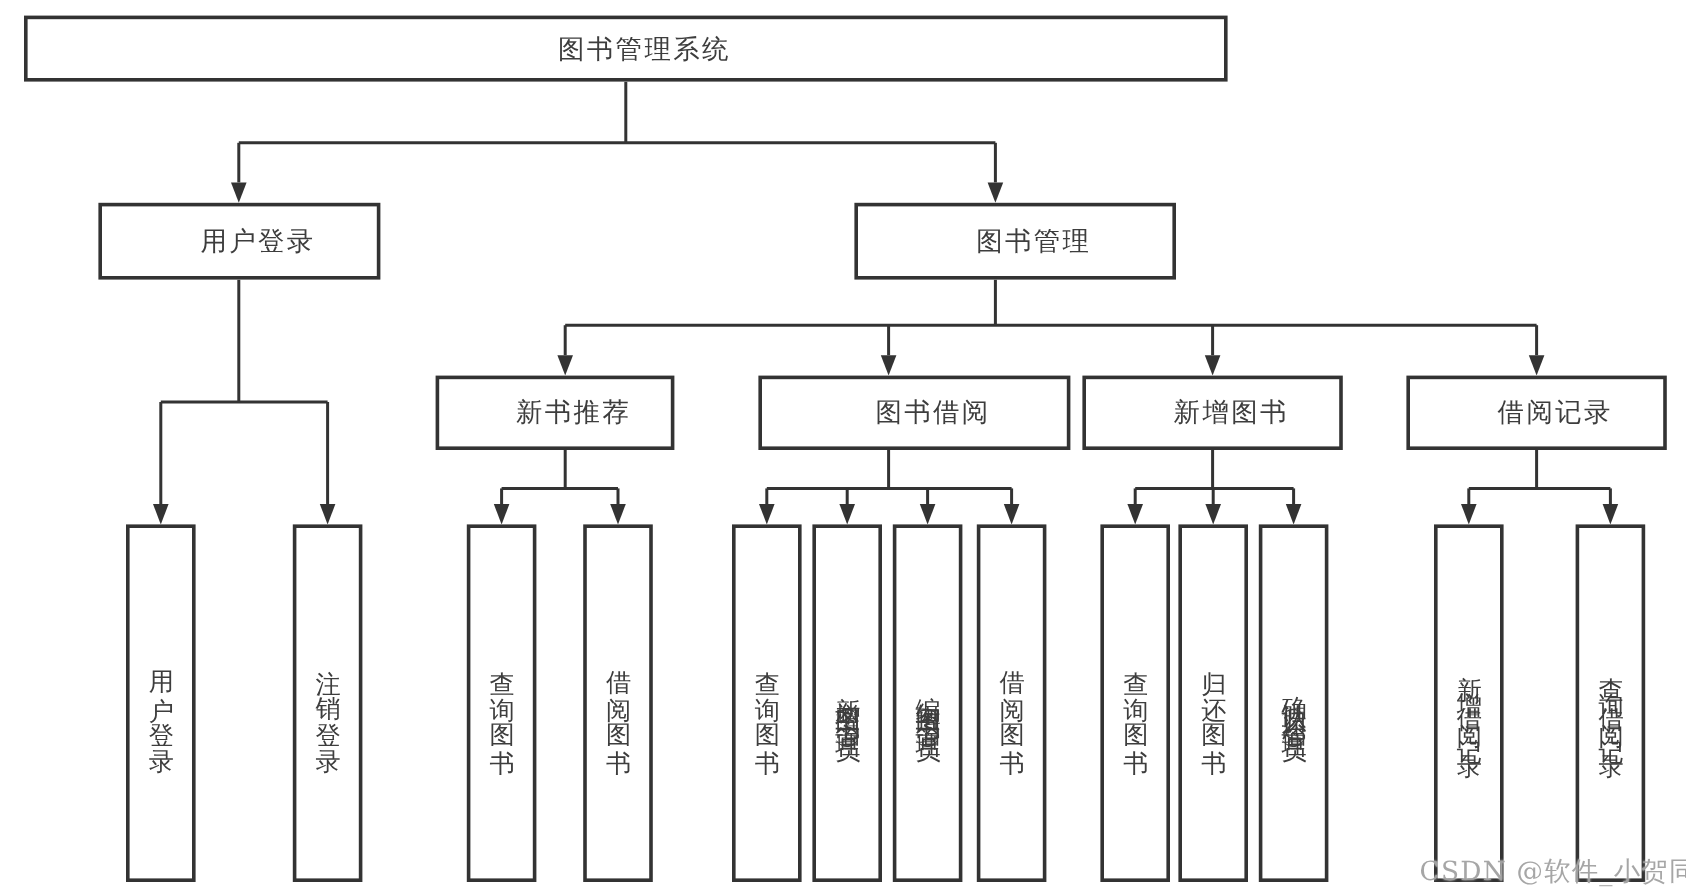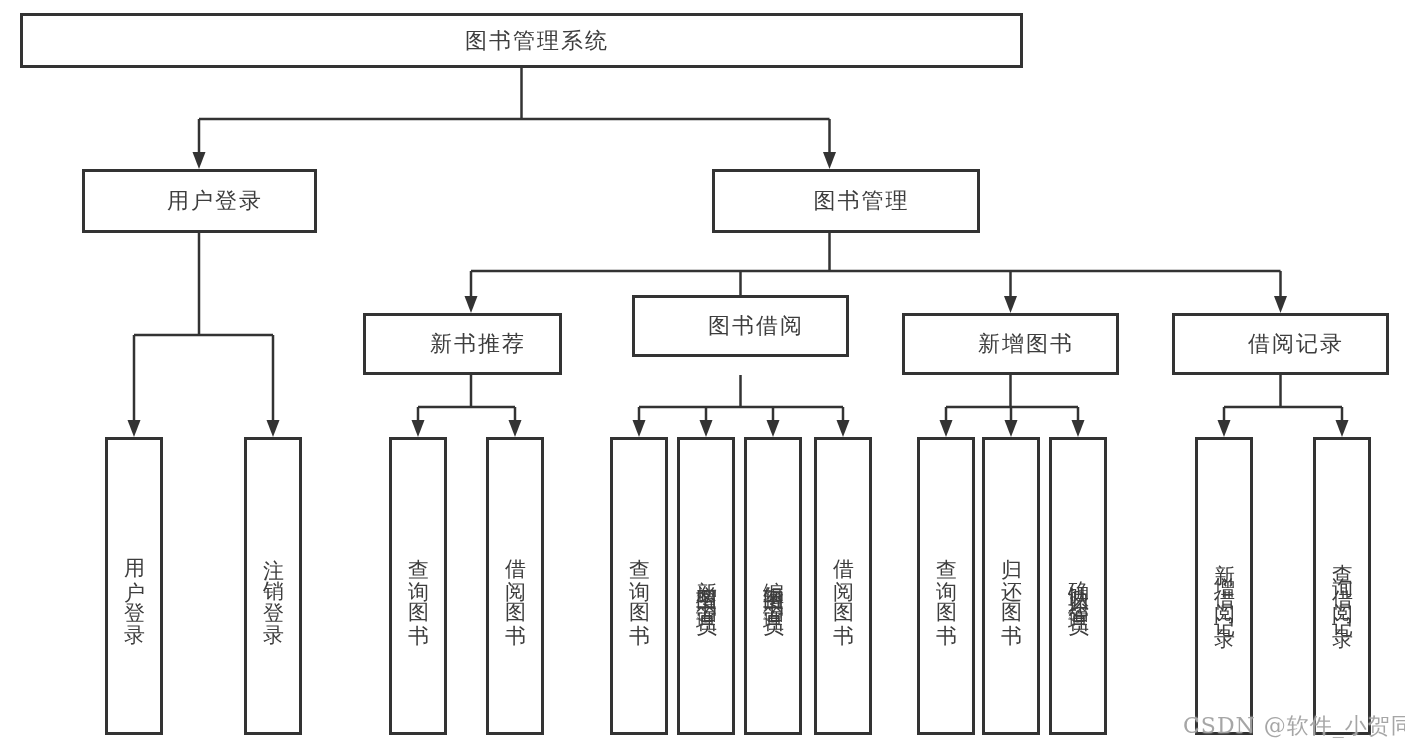--- a/index.html
+++ b/index.html
@@ -118,21 +118,21 @@
       <line x1="1342" y1="407" x2="1342" y2="420" marker-end="url(#arrow)"></line>
     </g>
   </svg>
 
   <div class="hbox" style="left:20px; top:13px; width:1003px; height:55px;">图书管理系统</div>
 
   <div class="hbox" style="left:82px; top:169px; width:235px; height:64px;">用户登录</div>
   <div class="hbox" style="left:712px; top:169px; width:268px; height:64px;">图书管理</div>
 
   <div class="hbox" style="left:363px; top:313px; width:199px; height:62px;">新书推荐</div>
-  <div class="hbox" style="left:632px; top:295px; width:217px; height:62px;">图书借阅</div>
+  <div class="hbox" style="left:632px; top:313px; width:260px; height:62px;">图书借阅</div>
   <div class="hbox" style="left:902px; top:313px; width:217px; height:62px;">新增图书</div>
   <div class="hbox" style="left:1172px; top:313px; width:217px; height:62px;text-align:center;">借阅记录</div>
 
   <div class="vbox sp4" style="left:105px;">
     <span>用户登录</span>
   </div>
   <div class="vbox sp4" style="left:244px;">
     <span>注销登录</span>
   </div>
 

